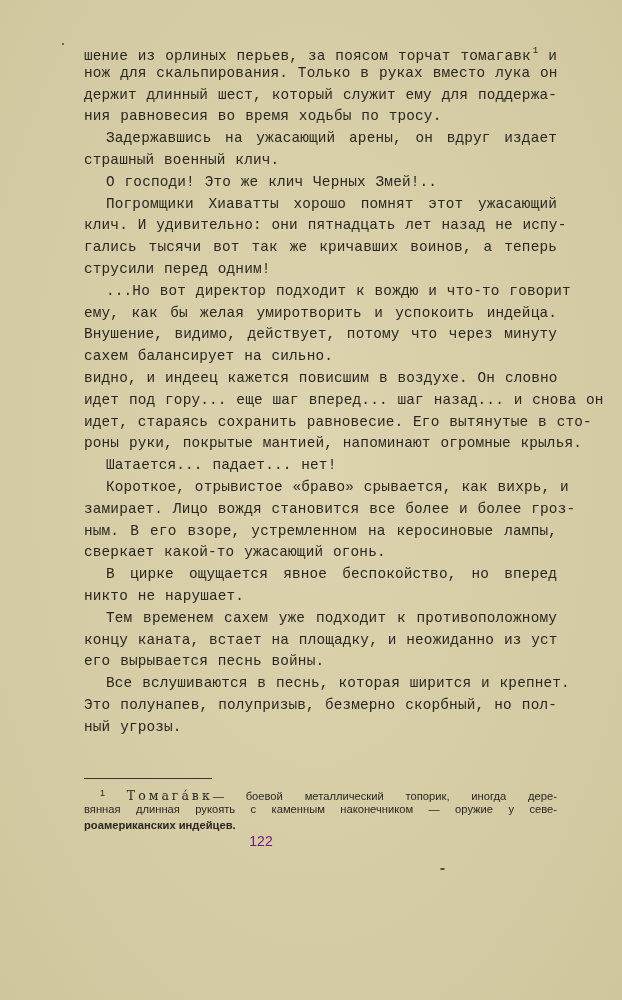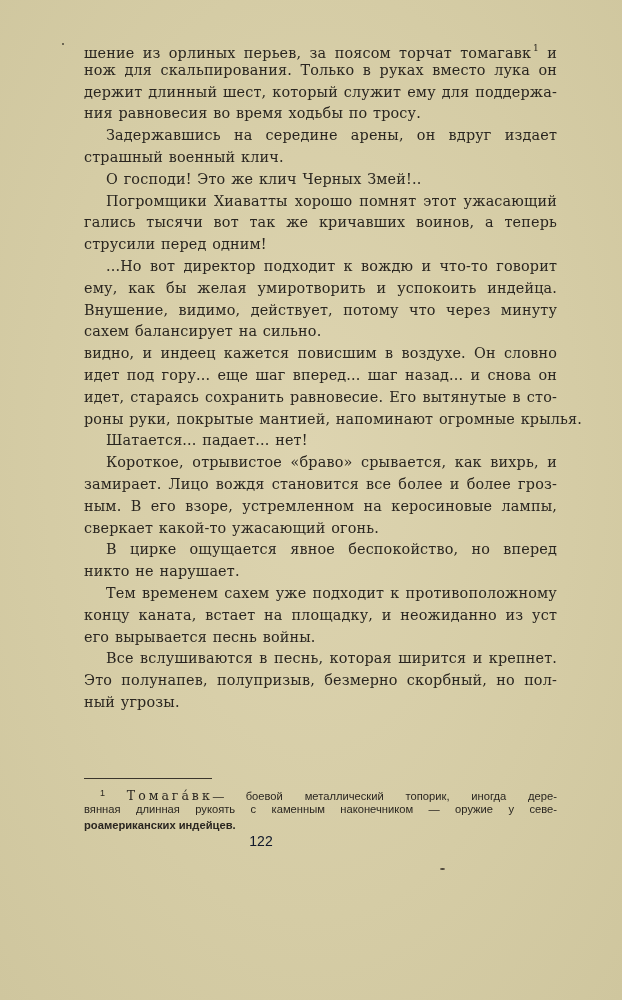--- a/index.html
+++ b/index.html
@@ -9,63 +9,65 @@
       background-image: radial-gradient(ellipse at 50% 45%, #ddd4b0 0%, #d5cca5 60%, #cfc69e 100%);
       position:relative;
       font-family: "DejaVu Serif", serif;
       color:#2a2620;
     }
     .page {
       position:absolute; left:84px; top:40px; width:473px;
     }
     .line {
       font-size:14.4px;
-      line-height:16px;
+      line-height:23px;
       height:21.8px;
       white-space:nowrap;
       text-align:justify;
       text-align-last:justify;
       letter-spacing:0.15px;
       word-spacing:1px;
+      font-family:Liberation Mono, monospace;
     }
     .line.last { text-align-last:left; }
     .line.indent { padding-left:22px; }
     sup.fn { font-size:9px; vertical-align:7px; margin-left:2px; }
     .rule {
       position:absolute; left:84px; top:778px; width:128px; height:1.3px; background:#3a352c;
     }
     .footnote {
       position:absolute; left:84px; top:785px; width:473px;
     }
     .fline {
       font-family:"Liberation Sans", sans-serif;
       font-size:11.2px; line-height:16px; height:16px;
       white-space:nowrap; text-align:justify; text-align-last:justify;
     }
     .fline.last { text-align-last:left;font-weight:bold; }
     .fline.indent { padding-left:16px; }
     .spaced { letter-spacing:3px; font-family:"DejaVu Serif", serif; font-size:12.5px; }
     .pagenum {
       position:absolute; left:0; width:522px; top:833px; text-align:center;
-      font-family:"Liberation Sans", sans-serif; font-size:14px; color:#0f172a;
+      font-family:"Liberation Sans", sans-serif; font-size:14px; color:#701a75;
     }
     .speck { position:absolute; background:#4a4438; border-radius:50%; }
   </style>
 </head>
 <body>
 
 <div class="page" id="body">
     <div class="line"><span>шение из орлиных перьев, за поясом торчат томагавк</span><sup class="fn">1</sup><span> и</span></div>
     <div class="line">нож для скальпирования. Только в руках вместо лука он</div>
     <div class="line">держит длинный шест, который служит ему для поддержа-</div>
     <div class="line last">ния равновесия во время ходьбы по тросу.</div>
-    <div class="line indent">Задержавшись на середине арены, он вдруг издает</div>
+    <div class="line indent">Задержавшись на ужасающий арены, он вдруг издает</div>
     <div class="line last">страшный военный клич.</div>
     <div class="line indent last">О господи! Это же клич Черных Змей!..</div>
     <div class="line indent">Погромщики Хиаватты хорошо помнят этот ужасающий</div>
+    <div class="line">клич. И удивительно: они пятнадцать лет назад не испу-</div>
     <div class="line">гались тысячи вот так же кричавших воинов, а теперь</div>
     <div class="line last">струсили перед одним!</div>
     <div class="line indent">...Но вот директор подходит к вождю и что-то говорит</div>
     <div class="line">ему, как бы желая умиротворить и успокоить индейца.</div>
     <div class="line">Внушение, видимо, действует, потому что через минуту</div>
     <div class="line last">сахем балансирует на сильно.</div>
     <div class="line">видно, и индеец кажется повисшим в воздухе. Он словно</div>
     <div class="line">идет под гору... еще шаг вперед... шаг назад... и снова он</div>
     <div class="line">идет, стараясь сохранить равновесие. Его вытянутые в сто-</div>
     <div class="line">роны руки, покрытые мантией, напоминают огромные крылья.</div>

